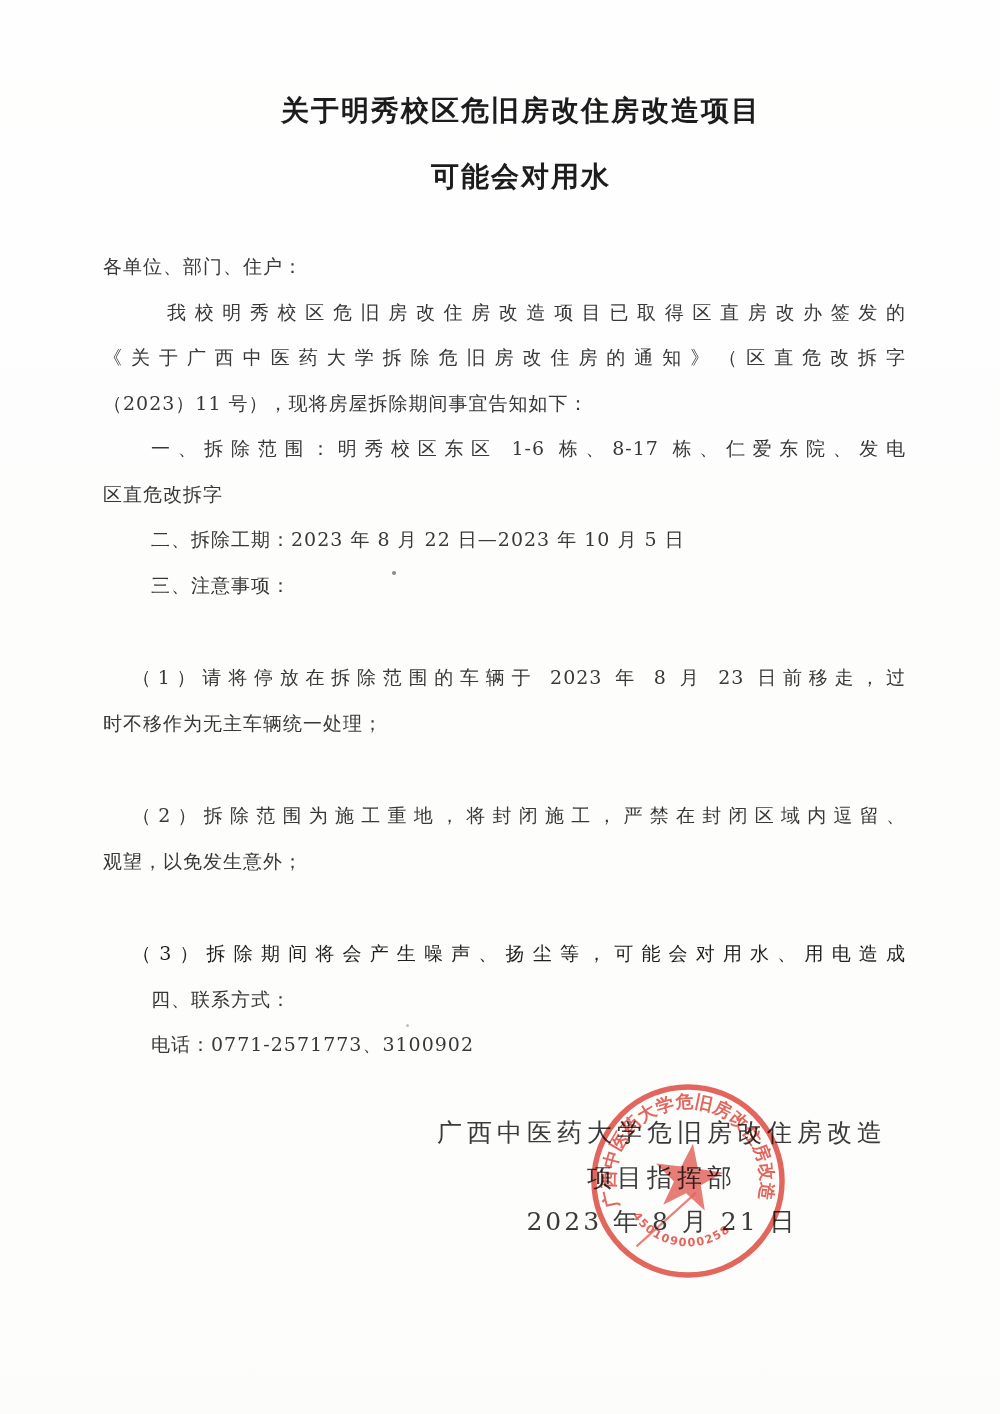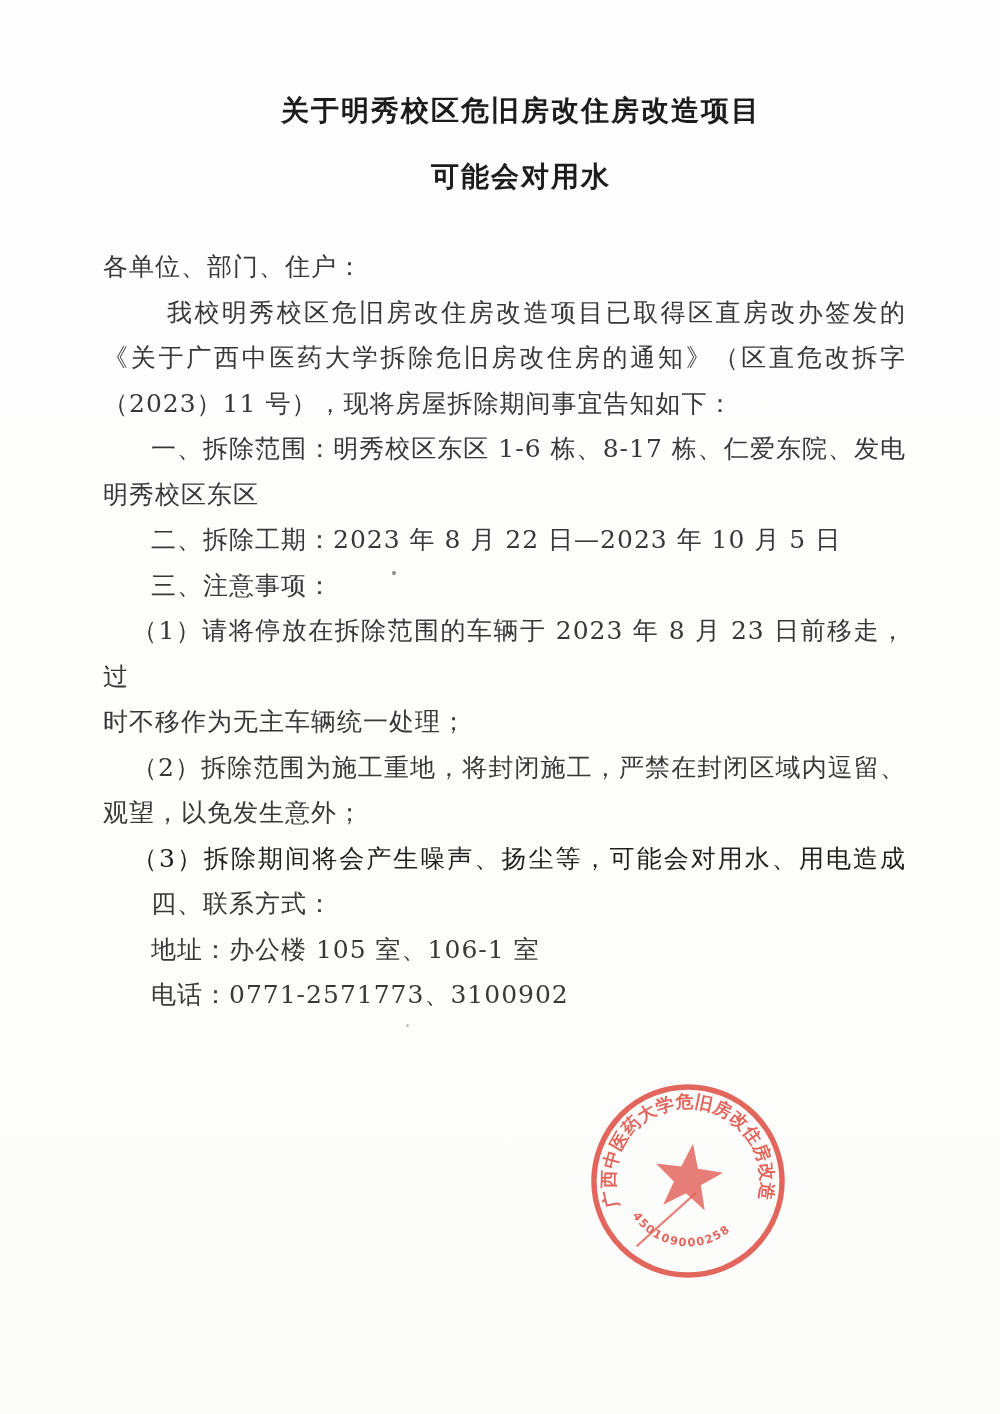--- a/index.html
+++ b/index.html
@@ -17,30 +17,30 @@
     text-align:center;
     font-family:"DejaVu Sans", sans-serif;
     font-weight:bold;
     font-size:28px;line-height:66px;
     letter-spacing:2px;
     color:#1c1c1c;
     padding-left:21px;
   }
   .body-block{
     position:absolute;left:103px;top:244px;width:803px;
-    font-size:25px;line-height:45.5px;
+    font-size:19px;line-height:45.5px;
     letter-spacing:1px;
     color:#383838;
   }
   .bline{min-height:45.5px;white-space:normal;}
   .bline.fill{text-align:justify;text-align-last:justify;}
   .bline.b{font-weight:normal;color:#1f1f1f;}
   .ind-para{text-indent:64px;}
   .ind-list{text-indent:48px;}
-  .ind-paren{text-indent:29px;}
+  .ind-paren{text-indent:29px;margin-top:47px;}
   .sign-block{
     position:absolute;left:412px;top:1111px;width:500px;
     text-align:center;
     font-size:25px;line-height:44.5px;
     letter-spacing:5px;
     color:#3a3a3a;
   }
   .sign-block .date{letter-spacing:3px;}
   .seal{
     position:absolute;left:589px;top:1082px;
@@ -59,33 +59,37 @@
     <div>关于明秀校区危旧房改住房改造项目</div>
     <div>可能会对用水</div>
   </div>
 
   <div class="body-block">
       <div class="bline">各单位、部门、住户：</div>
       <div class="bline ind-para fill">我校明秀校区危旧房改住房改造项目已取得区直房改办签发的</div>
       <div class="bline fill">《关于广西中医药大学拆除危旧房改住房的通知》（区直危改拆字</div>
       <div class="bline">（2023）11 号），现将房屋拆除期间事宜告知如下：</div>
       <div class="bline ind-list fill">一、拆除范围：明秀校区东区 1-6 栋、8-17 栋、仁爱东院、发电</div>
-      <div class="bline">明秀校区东区</div>
+      <div class="bline">区直危改拆字</div>
       <div class="bline ind-list">二、拆除工期：2023 年 8 月 22 日—2023 年 10 月 5 日</div>
       <div class="bline ind-list">三、注意事项：</div>
       <div class="bline ind-paren fill">（1）请将停放在拆除范围的车辆于 2023 年 8 月 23 日前移走，过</div>
       <div class="bline">时不移作为无主车辆统一处理；</div>
       <div class="bline ind-paren fill">（2）拆除范围为施工重地，将封闭施工，严禁在封闭区域内逗留、</div>
       <div class="bline">观望，以免发生意外；</div>
       <div class="bline ind-paren fill b">（3）拆除期间将会产生噪声、扬尘等，可能会对用水、用电造成</div>
       <div class="bline ind-list">四、联系方式：</div>
-      <div class="bline ind-list">地址：办公楼 105 室、106-1 室</div>
       <div class="bline ind-list">电话：0771-2571773、3100902</div>
     </div>
 
+  <div class="sign-block">
+    <div>广西中医药大学危旧房改住房改造</div>
+    <div>项目指挥部</div>
+    <div class="date">2023 年 8 月 21 日</div>
+  </div>
 
   <svg class="seal" width="198" height="198" viewBox="0 0 200 200">
     <defs>
       <filter id="smudge" x="-10%" y="-10%" width="120%" height="120%">
         <feGaussianBlur stdDeviation="0.7"></feGaussianBlur>
       </filter>
     </defs>
     <g filter="url(#smudge)" opacity="0.88">
       <circle cx="100" cy="100" r="95" fill="none" stroke-width="5.5" stroke="#df4238"></circle>
       <polygon points="100,62 108.5,86.4 134.2,86.9 113.7,102.4 121.2,127.1 100,112.4 78.8,127.1 86.3,102.4 65.8,86.9 91.5,86.4" transform="rotate(8 100 98)" opacity="0.85" fill="#df4238"></polygon>

